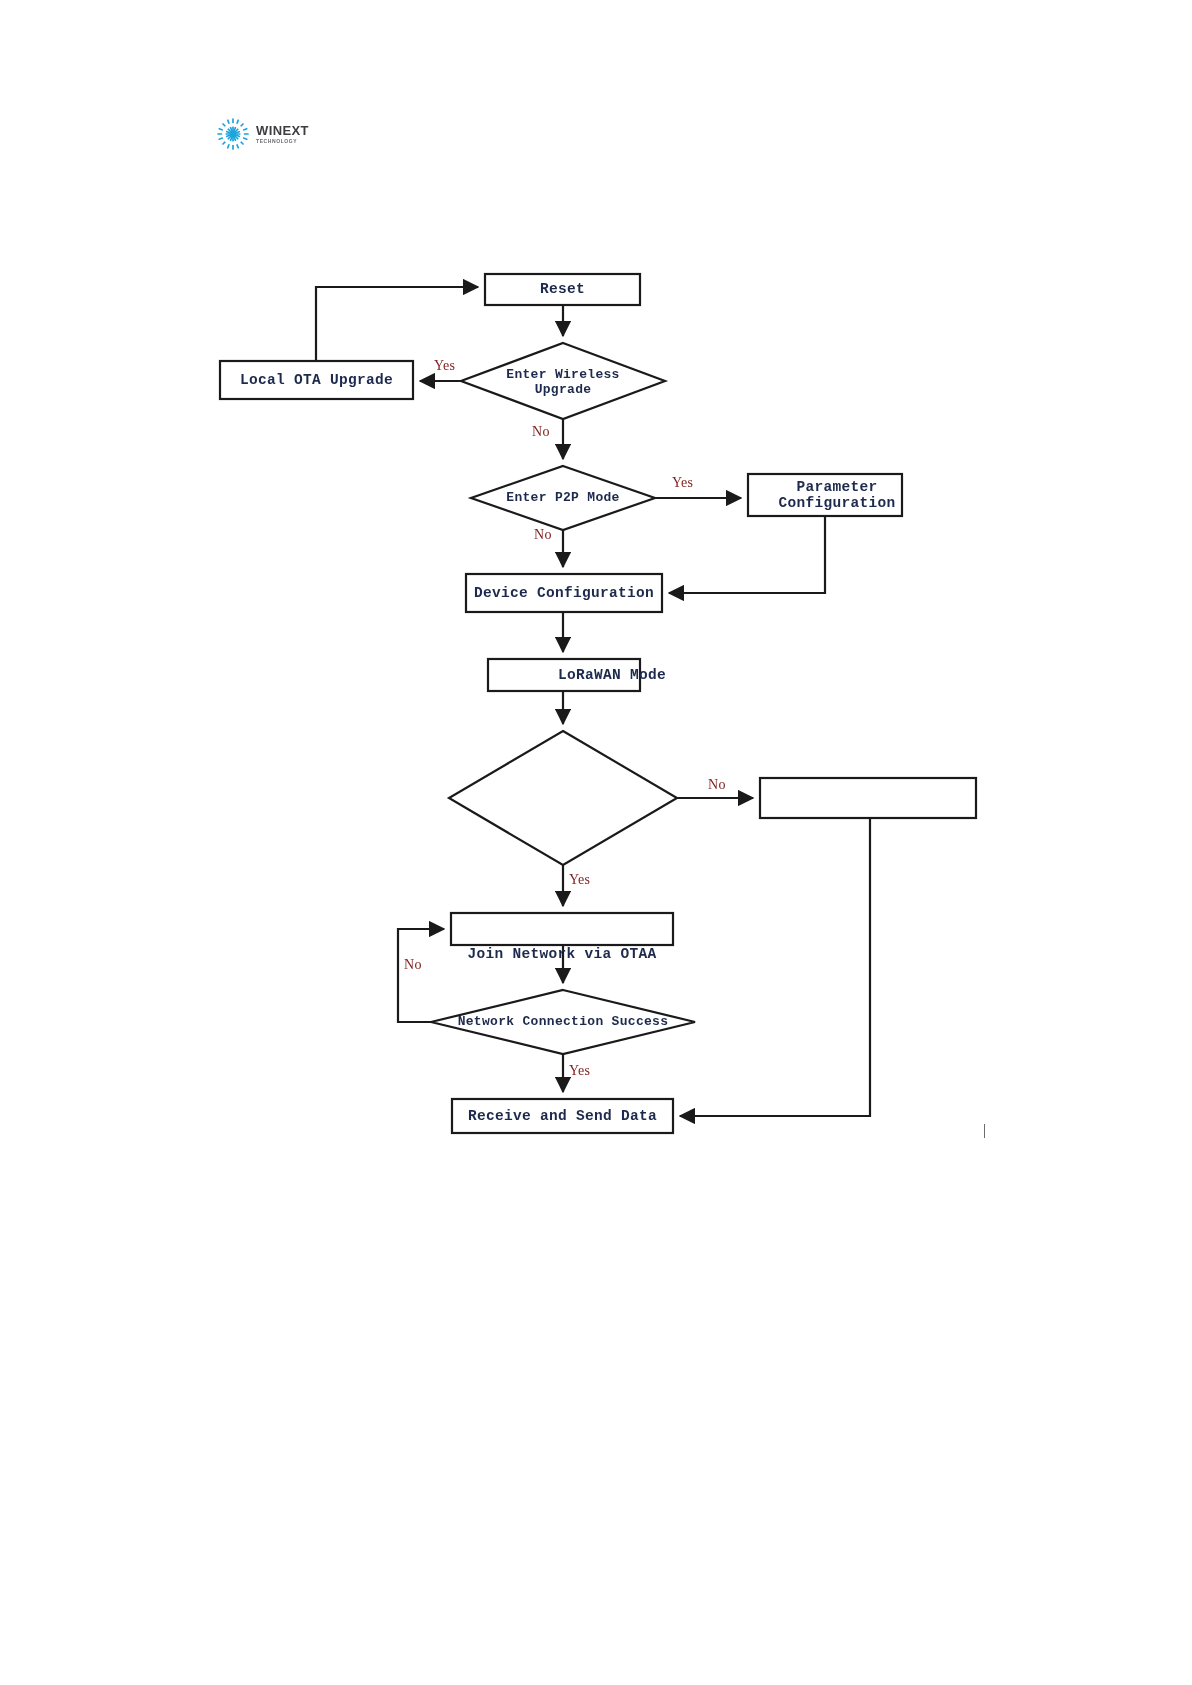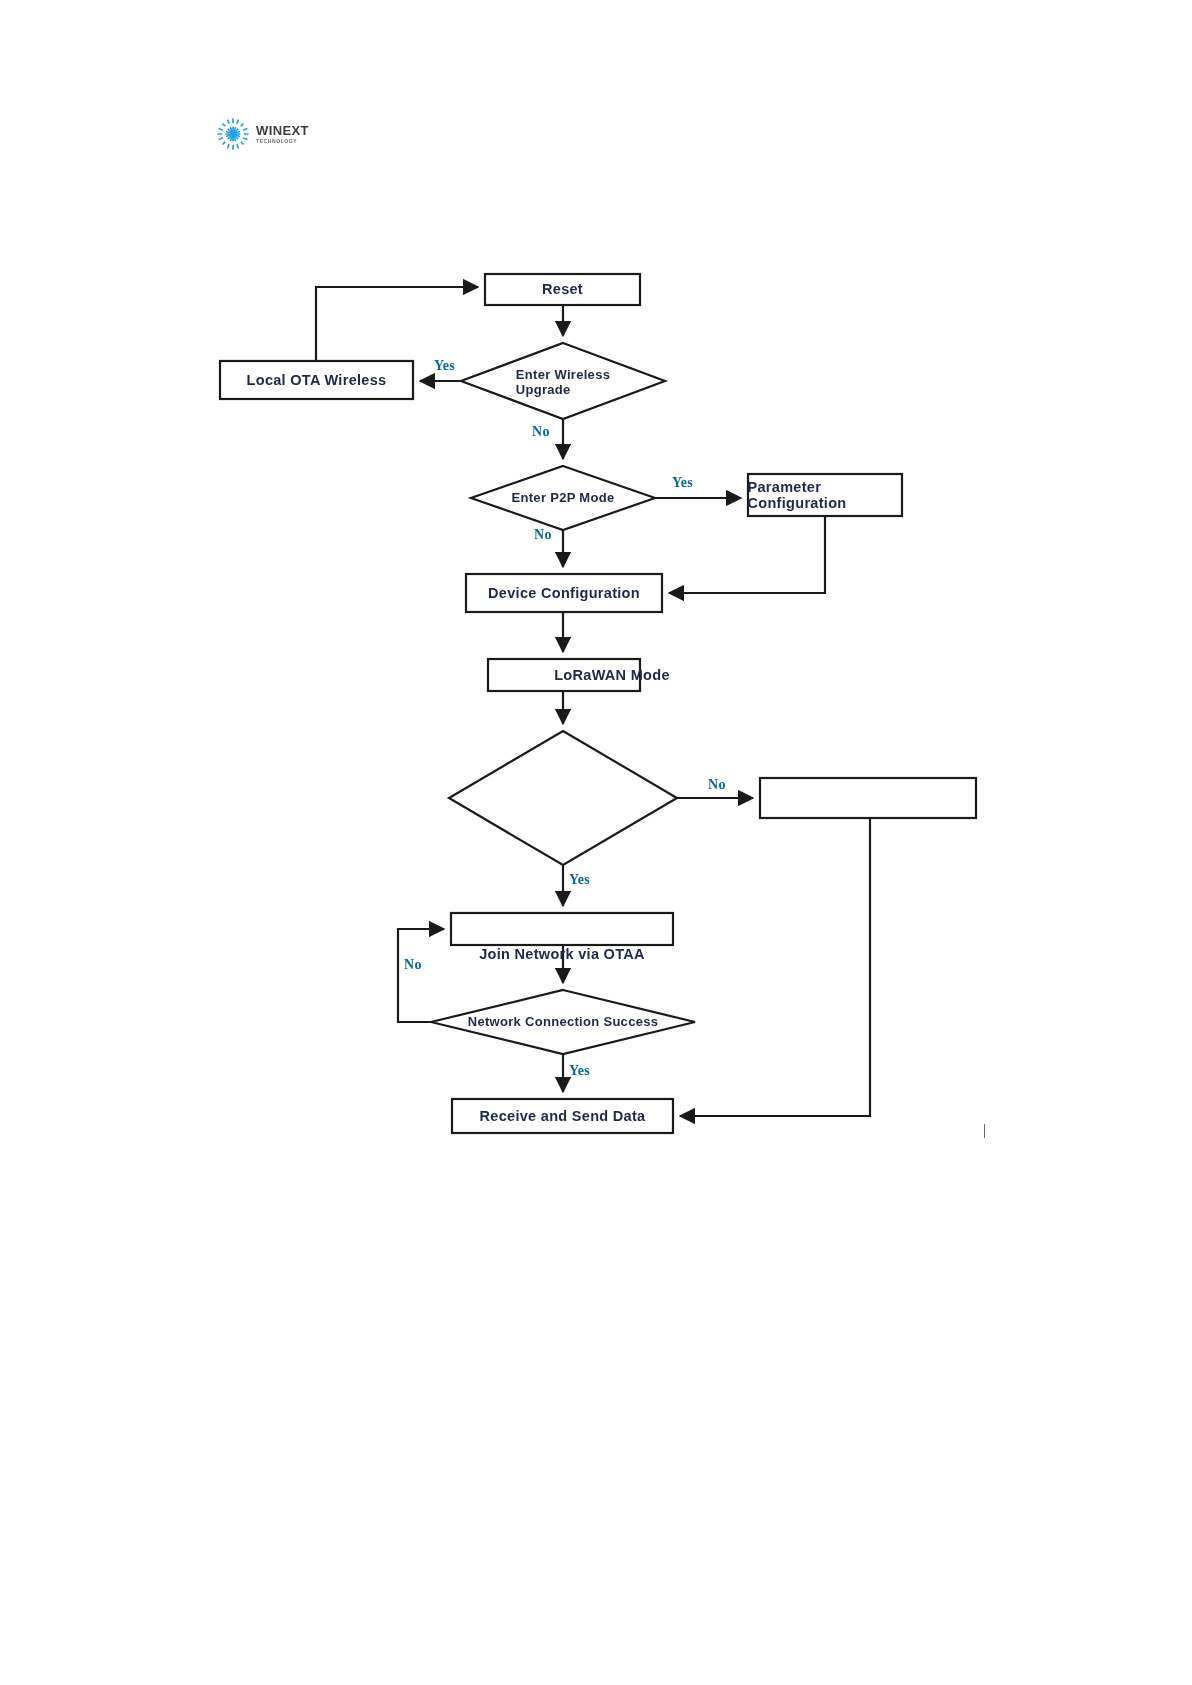--- a/index.html
+++ b/index.html
@@ -74,37 +74,37 @@
     pointer-events: none;
   }
   #chart svg { display: block; }
 
   
   .node-label {
     position: absolute;
     display: flex;
     align-items: center;
     justify-content: center;
-    text-align: left;
-    font-family: Liberation Sans, sans-serif;
+    text-align: center;
+    font-family: Liberation Mono, monospace;
     font-weight: 700;
     color: #1d2a4d;
     line-height: 1.12;
     letter-spacing: 0.3px;
     white-space: pre-line;
   }
   .proc-label { font-size: 14.5px; }
   .dec-label  { font-size: 13px; }
 
   .edge-label {
     position: absolute;
     font-family: "Liberation Serif", "DejaVu Serif", serif;
-    font-weight: 700;
+    font-weight: 400;
     font-size: 14px;
-    color: #0369a1;
+    color: #7f1d1d;
     letter-spacing: 0.3px;
     white-space: nowrap;
   }
 
   
   #margin-tick {
     position: absolute;
     left: 936px;
     top: 1124px;
     width: 1px;
@@ -213,25 +213,25 @@
         <path d="M 822 818 L 822 1116 L 632 1116" marker-end="url(#arrow)"></path>
       </g>
     </svg>
   </div>
 
   <div class="node-label proc-label" style="left:437px; top:274px; width:155px; height:31px;">Reset</div>
 
   <div class="node-label dec-label" style="left:425px; top:362px; width:180px; height:42px;">Enter Wireless
 Upgrade</div>
 
-  <div class="node-label proc-label" style="left:172px; top:361px; width:193px; height:38px;">Local OTA Wireless</div>
+  <div class="node-label proc-label" style="left:172px; top:361px; width:193px; height:38px;">Local OTA Upgrade</div>
 
   <div class="node-label dec-label" style="left:430px; top:484px; width:170px; height:28px;">Enter P2P Mode</div>
 
-  <div class="node-label proc-label" style="left:672px; top:474px; width:154px; height:42px;">Parameter
+  <div class="node-label proc-label" style="left:712px; top:474px; width:154px; height:42px;">Parameter
 Configuration</div>
 
   <div class="node-label proc-label" style="left:418px; top:574px; width:196px; height:38px;">Device Configuration</div>
 
   <div class="node-label proc-label" style="left:440px; top:659px; width:152px; height:32px;padding-left:48px;">LoRaWAN Mode</div>
 
 
 
   <div class="node-label proc-label" style="left:403px; top:938px; width:222px; height:32px;">Join Network via OTAA</div>
 

